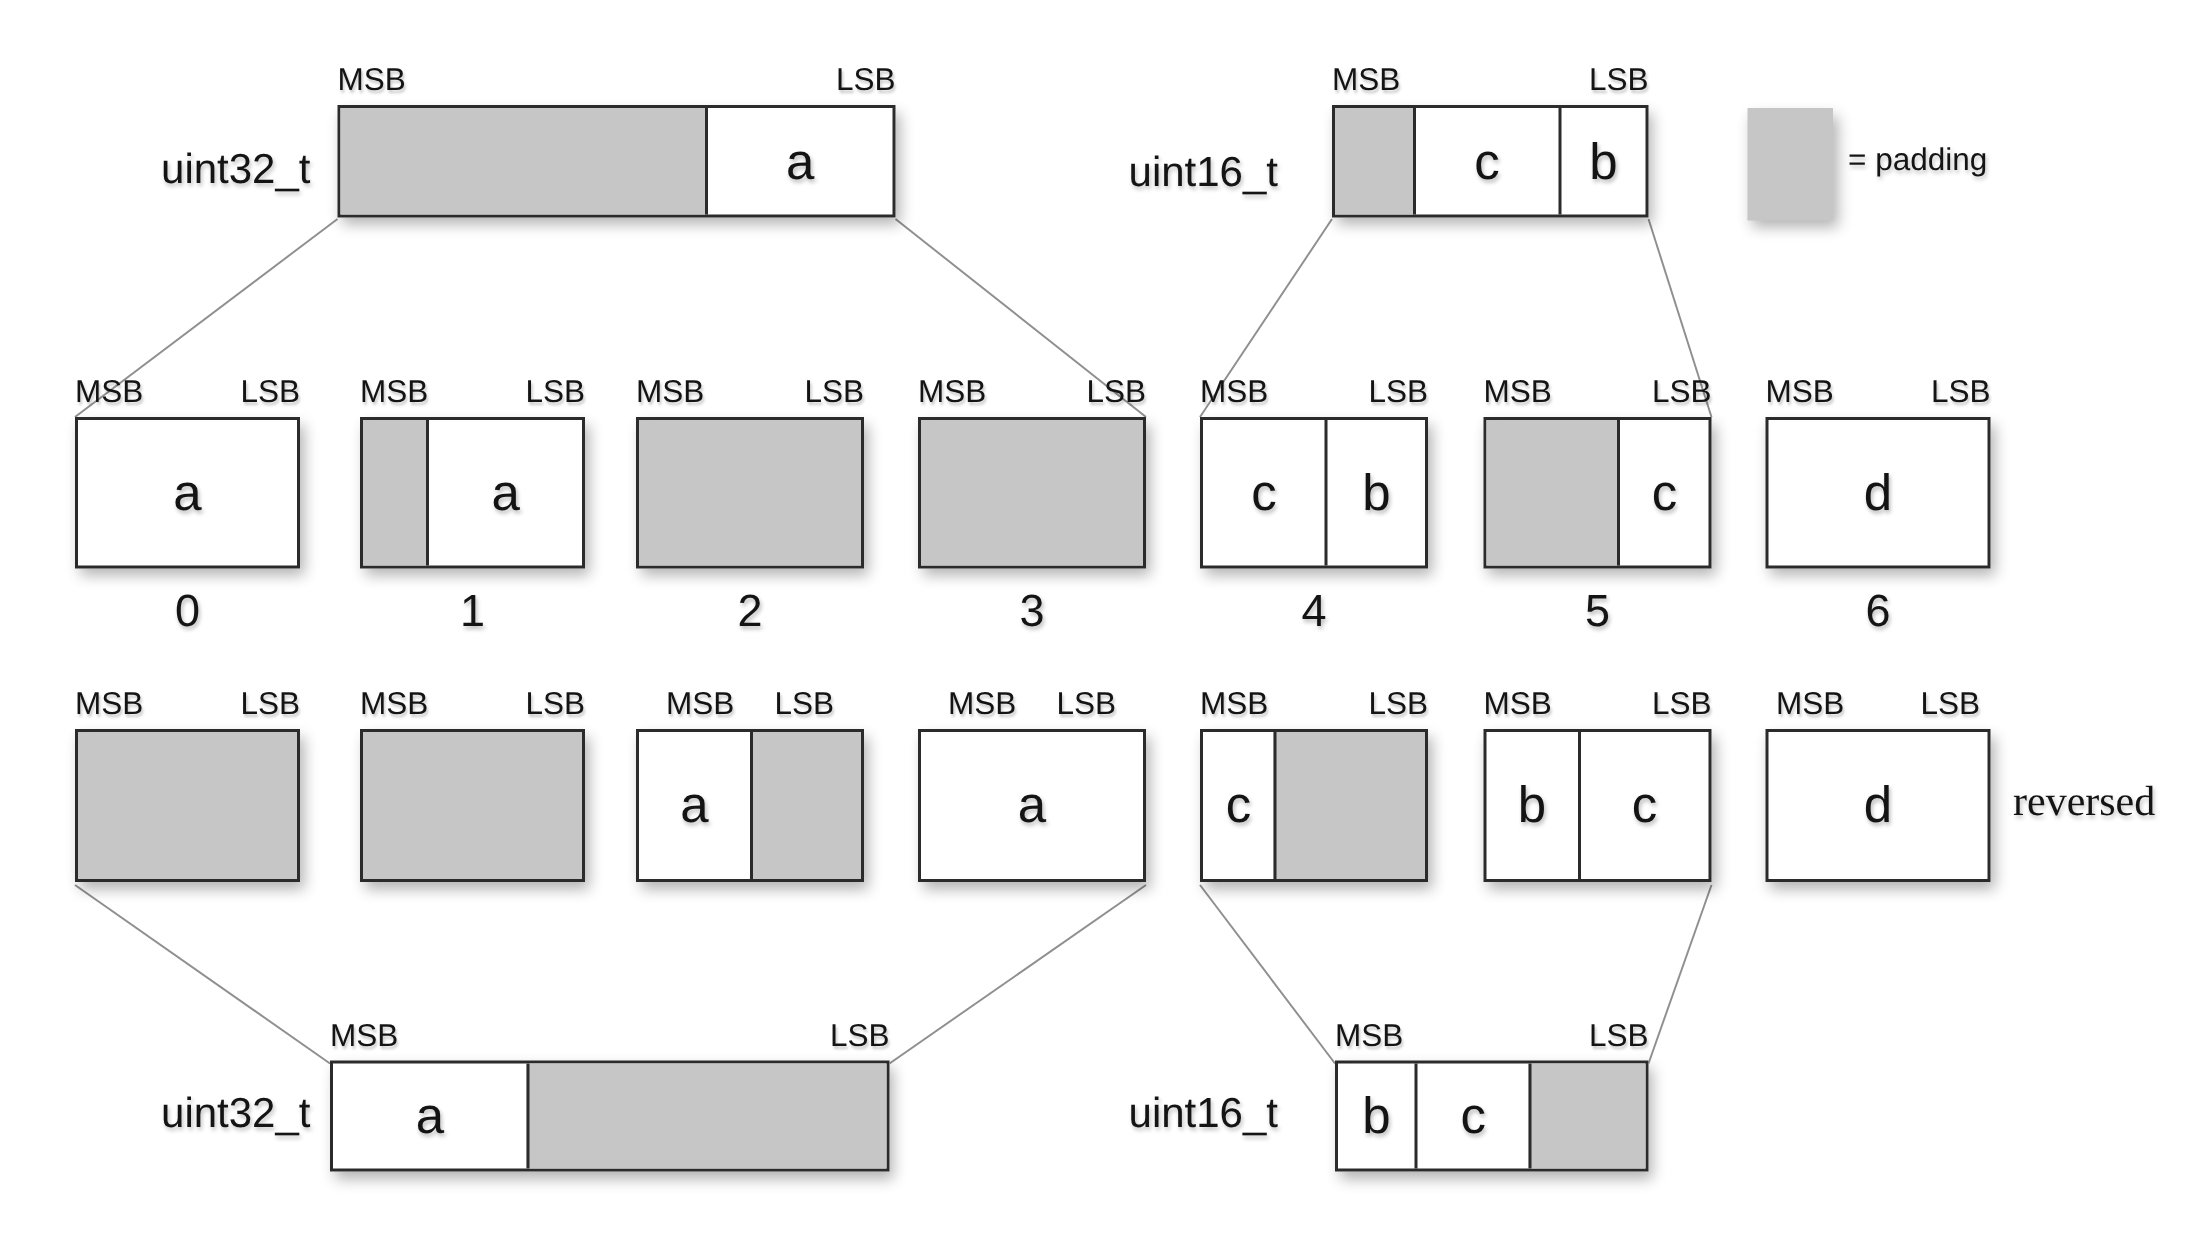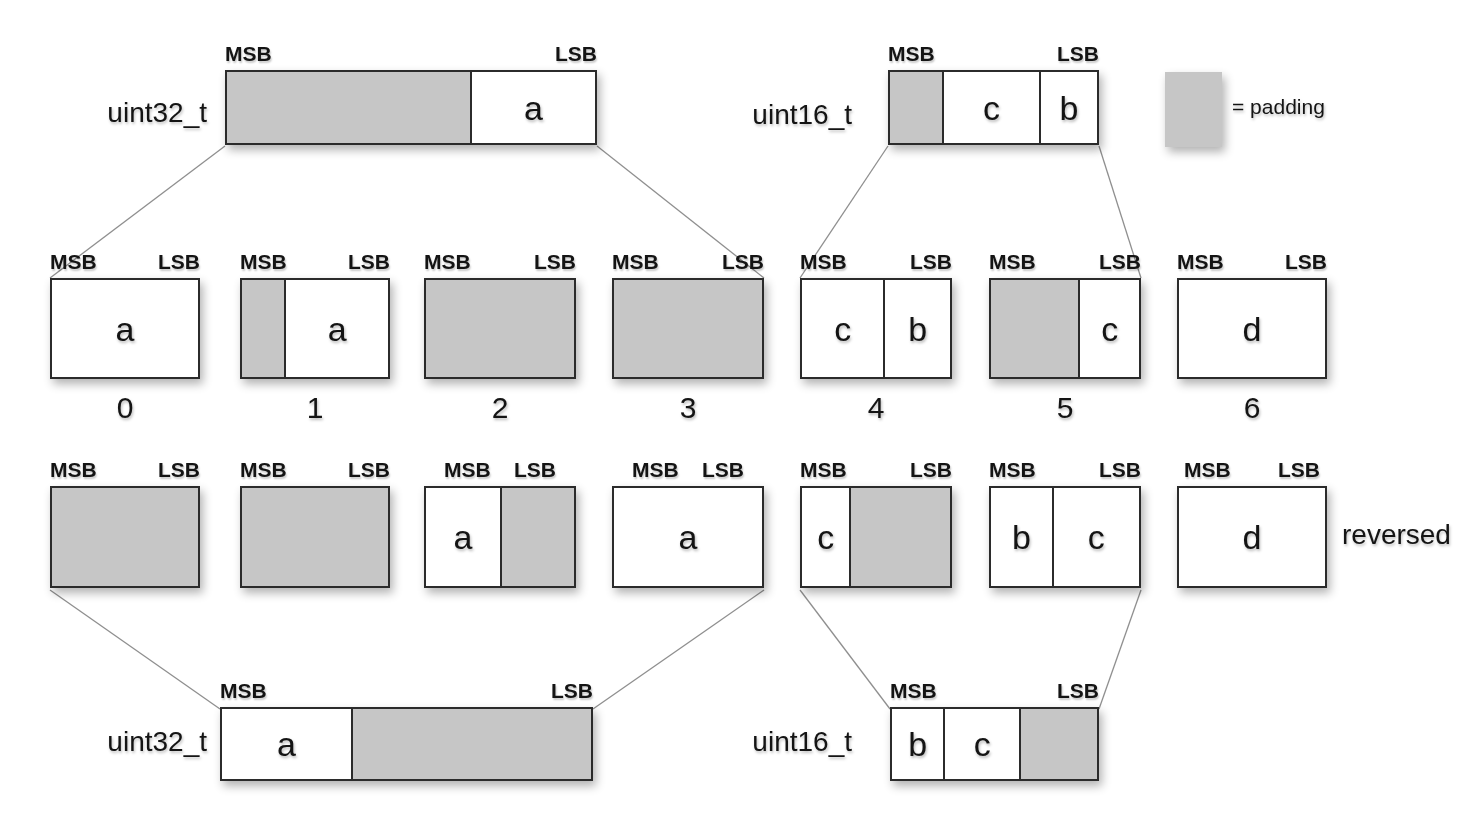--- a/index.html
+++ b/index.html
@@ -4,21 +4,21 @@
 <style>
   html,body{margin:0;padding:0;background:#ffffff;}
   #canvas{
     position:relative;width:1466px;height:838px;background:#ffffff;overflow:hidden;
     font-family:"Liberation Sans","DejaVu Sans",sans-serif;color:#141414;
   }
   #connectors{position:absolute;left:0;top:0;width:1466px;height:838px;}
   .cell{position:absolute;box-sizing:border-box;}
   .bits{
     display:flex;justify-content:space-between;align-items:flex-end;
-    height:24px;margin-bottom:4px;font-size:21px;font-weight:bold;letter-spacing:0px;
+    height:24px;margin-bottom:4px;font-size:21px;font-weight:normal;letter-spacing:0px;
     text-shadow:1px 2px 2px rgba(0,0,0,0.22);
   }
   .bits.inset{padding:0 20px;}
   .bits.inset-sm{padding:0 7px;}
   .box{
     display:flex;box-sizing:border-box;border:2px solid #2b2b2b;background:#ffffff;
     box-shadow:3px 5px 9px rgba(0,0,0,0.30);
   }
   .h-byte{height:101px;}
   .h-rev{height:102px;}
@@ -272,21 +272,21 @@
       <span>MSB</span>
       <span>LSB</span>
     </div>
     <div class="box h-rev">
       <div class="seg" style="width:100%;">
           <span>d</span>
         </div>
     </div>
   </div>
 
-  <div class="side-label" style="left:1342px;top:519px;">reversed</div>
+  <div class="side-label" style="left:1342px;top:519px;font-family:Liberation Serif, serif;">reversed</div>
 
   <div class="cell" style="left:220px;top:679px;width:373px;">
     <div class="bits">
       <span>MSB</span>
       <span>LSB</span>
     </div>
     <div class="box h-typeb">
       <div class="seg" style="width:35%;">
           <span>a</span>
         </div>

